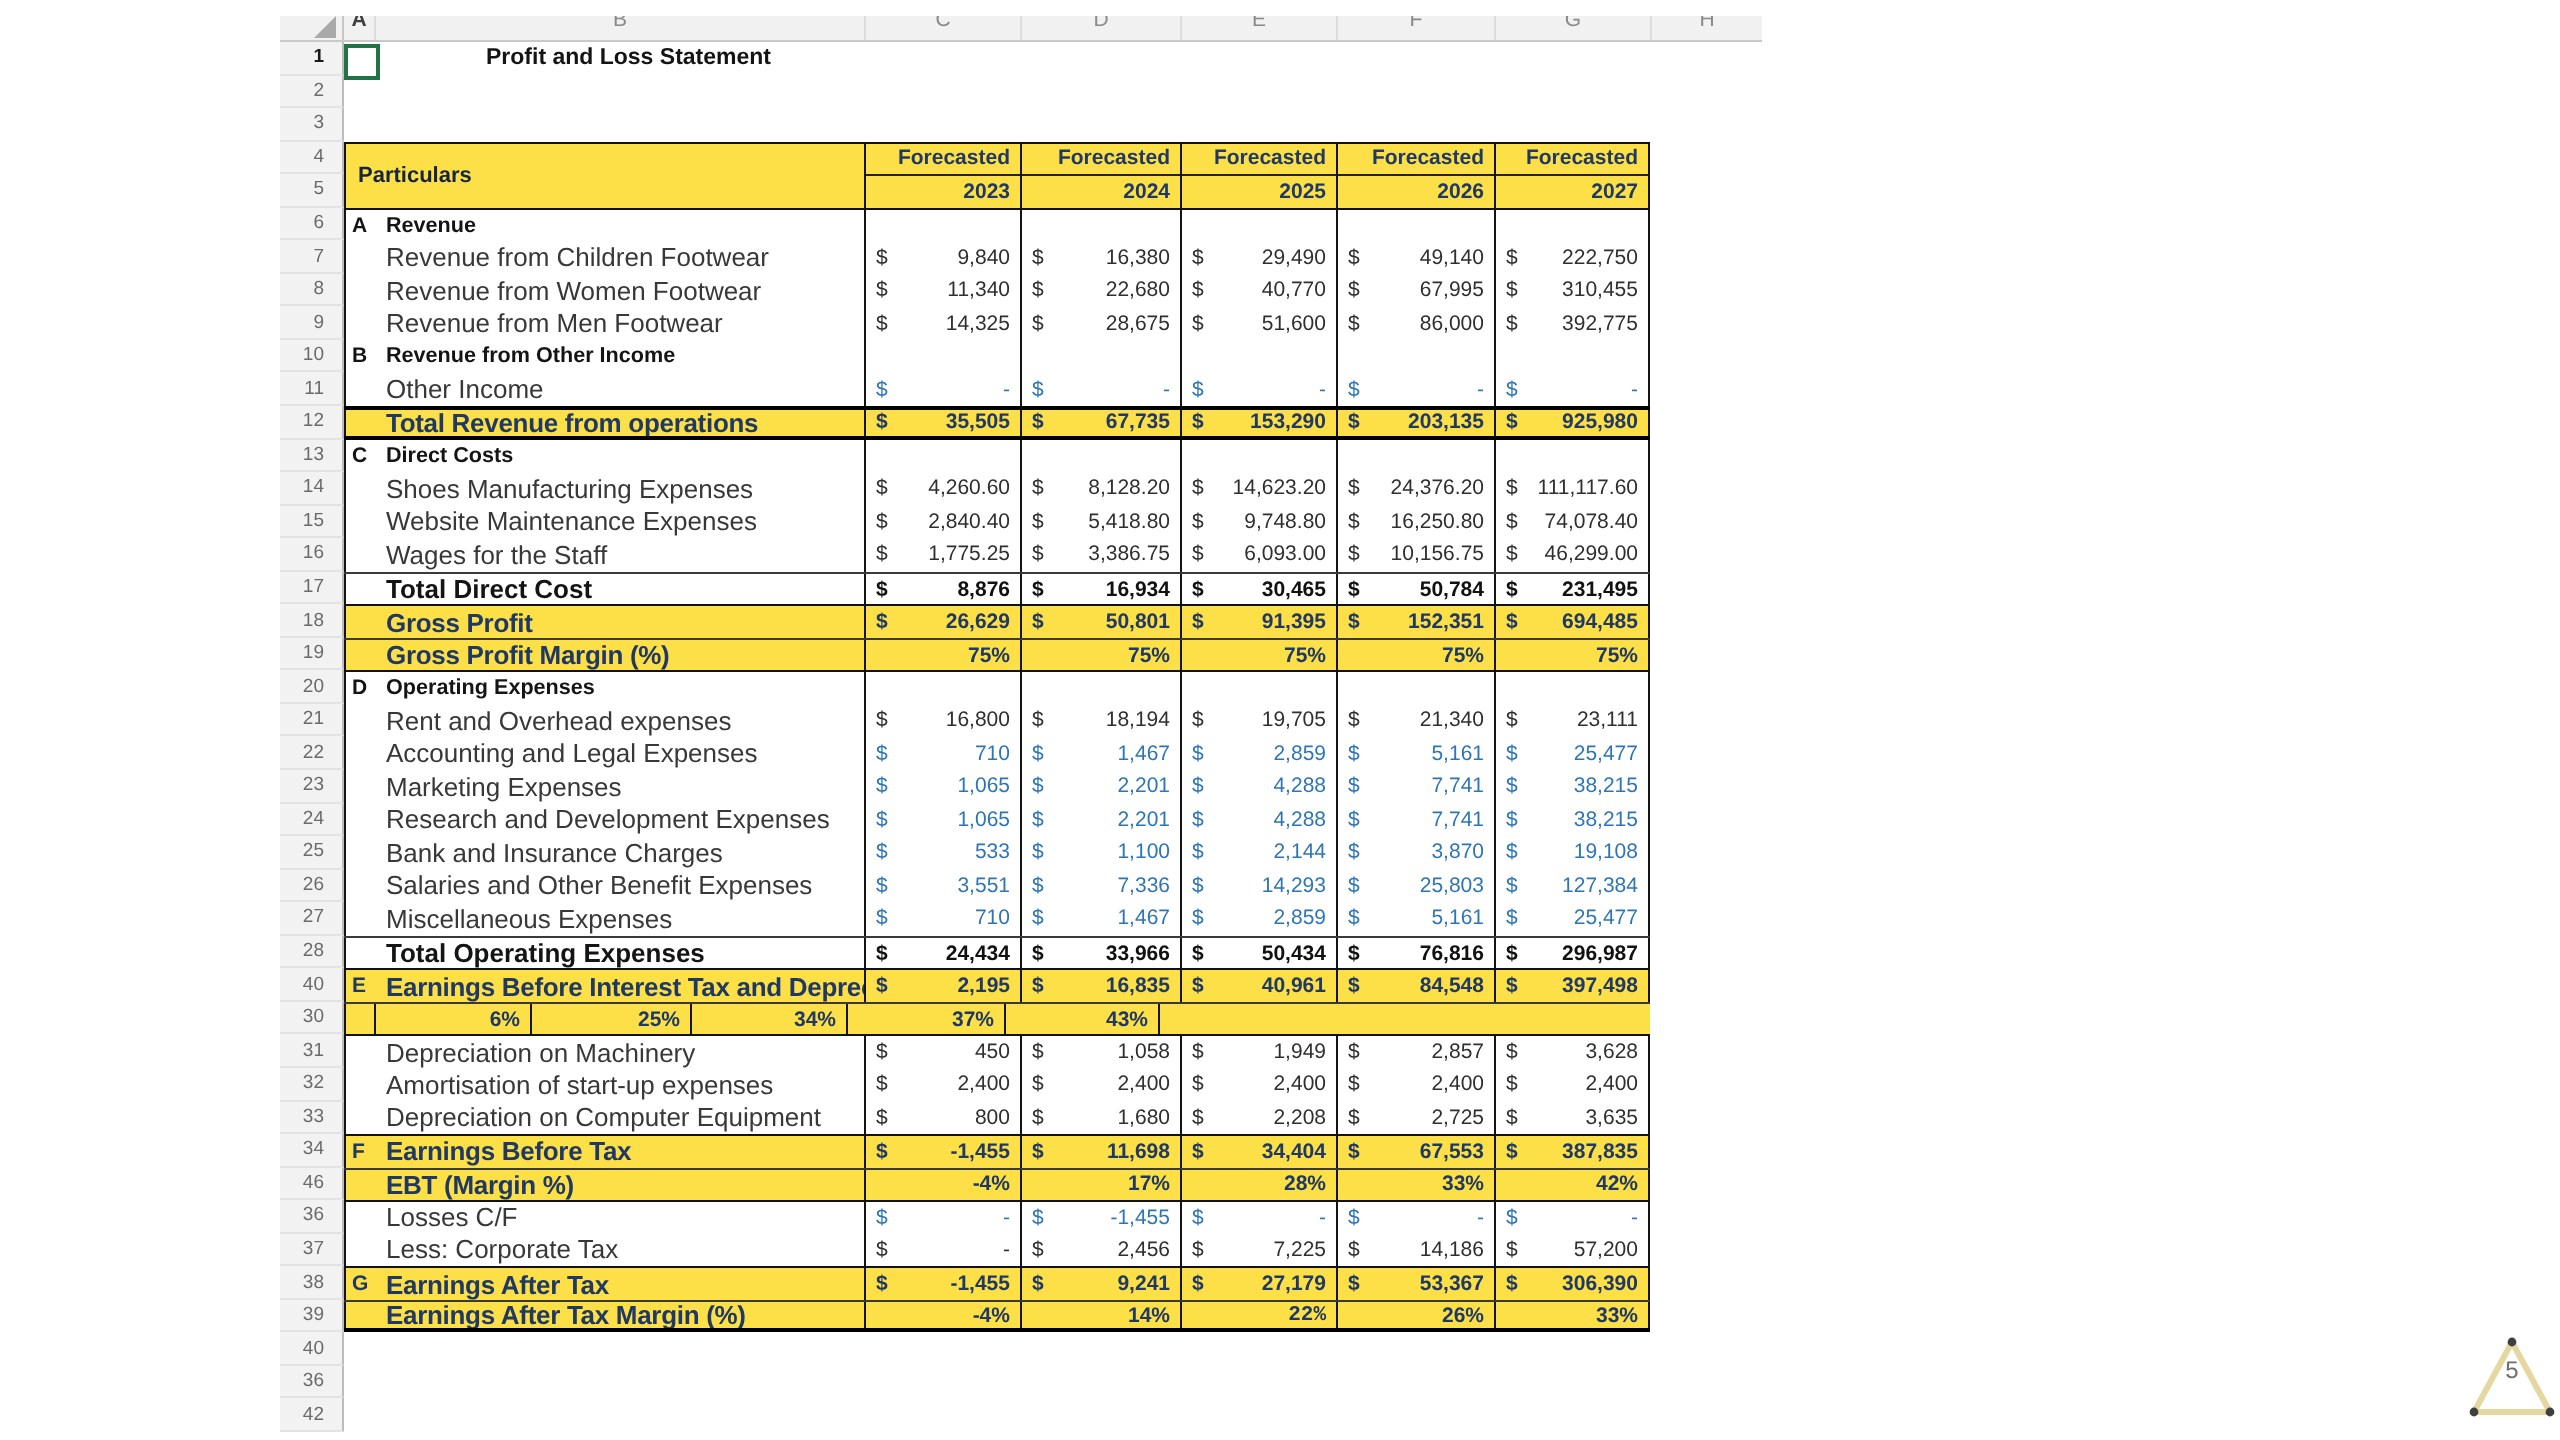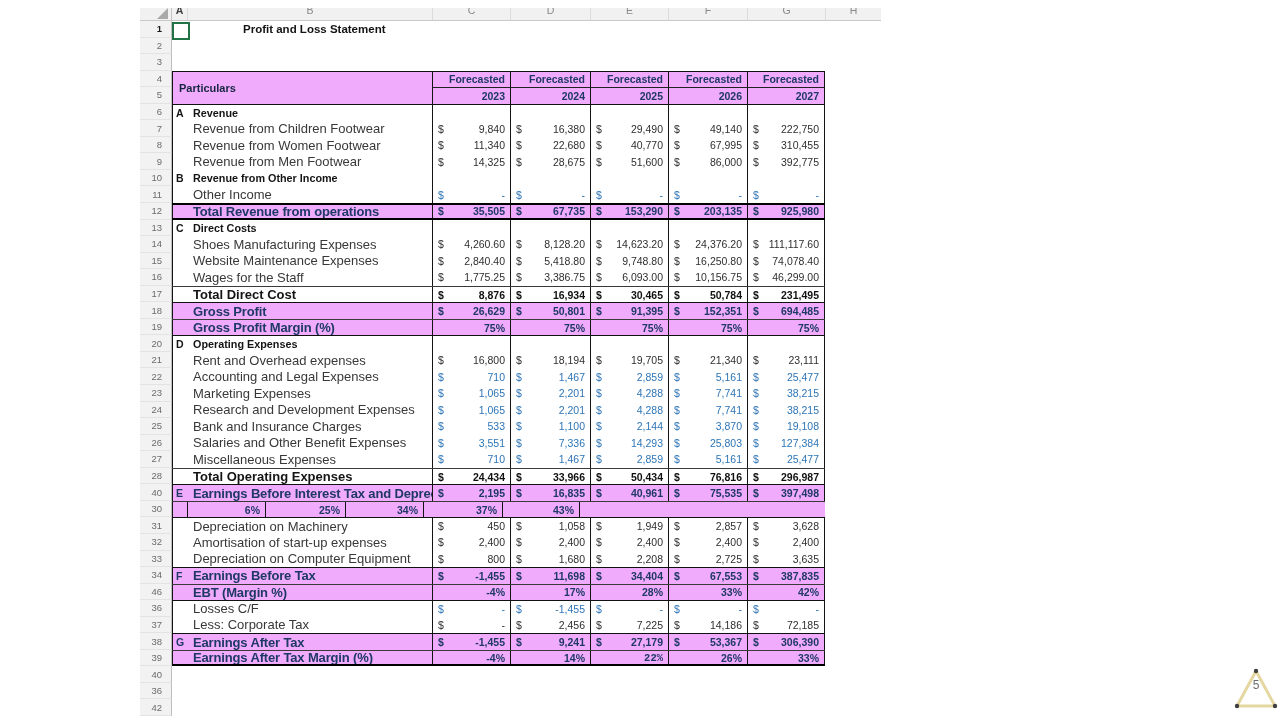--- a/index.html
+++ b/index.html
@@ -32,21 +32,21 @@
   .gut, .gut-half {
     flex:none; width:32px; background:#F2F2F2;
     border-right:1px solid #BDBDBD; border-bottom:1px solid #E3E3E3;
     color:#6b6b6b; font-size:9.5px;
     display:flex; align-items:center; justify-content:flex-end; padding-right:9px;
   }
   .gut.active { color:#1a1a1a; font-weight:bold; }
   .gutwrap { flex:none; width:32px; display:flex; flex-direction:column; }
   .gut-half { width:32px; height:16.55px; }
   .tp { display:flex; flex:none; width:653px; background:#fff; position:relative; }
-  .tp.band { background:#f0abfc; }
+  .tp.band { background:#fde047; }
   .tp.tbl > *:first-child { border-left:1.5px solid #141414; }
   .tp.tbl > *:last-child  { border-right:1.5px solid #141414; }
   .ca {
     flex:none; width:15px; display:flex; align-items:center; padding-left:3px;
     font-size:10.5px; font-weight:bold; color:#141414;
   }
   .cb {
     flex:none; width:245px; display:flex; align-items:center; padding-left:6px;
     font-size:13px; color:#383838; white-space:nowrap; overflow:hidden;
   }
@@ -727,21 +727,21 @@
           <div class="val" style="width: 80px;">
             <span class="cur">$</span>
             <span class="num">16,835</span>
           </div>
           <div class="val" style="width: 78px;">
             <span class="cur">$</span>
             <span class="num">40,961</span>
           </div>
           <div class="val" style="width: 79px;">
             <span class="cur">$</span>
-            <span class="num">75,535</span>
+            <span class="num">84,548</span>
           </div>
           <div class="val" style="width: 78px;">
             <span class="cur">$</span>
             <span class="num">397,498</span>
           </div>
         </div>
       </div>
       <div class="row">
         <div class="gut">30</div>
         <div class="tp tbl band bt-t">
@@ -936,21 +936,21 @@
           <div class="val" style="width: 78px;">
             <span class="cur">$</span>
             <span class="num">7,225</span>
           </div>
           <div class="val" style="width: 79px;">
             <span class="cur">$</span>
             <span class="num">14,186</span>
           </div>
           <div class="val" style="width: 78px;">
             <span class="cur">$</span>
-            <span class="num">72,185</span>
+            <span class="num">57,200</span>
           </div>
         </div>
       </div>
       <div class="row">
         <div class="gut">38</div>
         <div class="tp tbl band bt-m">
           <div class="ca">G</div>
           <div class="cb">Earnings After Tax</div>
           <div class="val" style="width: 78px;">
             <span class="cur">$</span>

